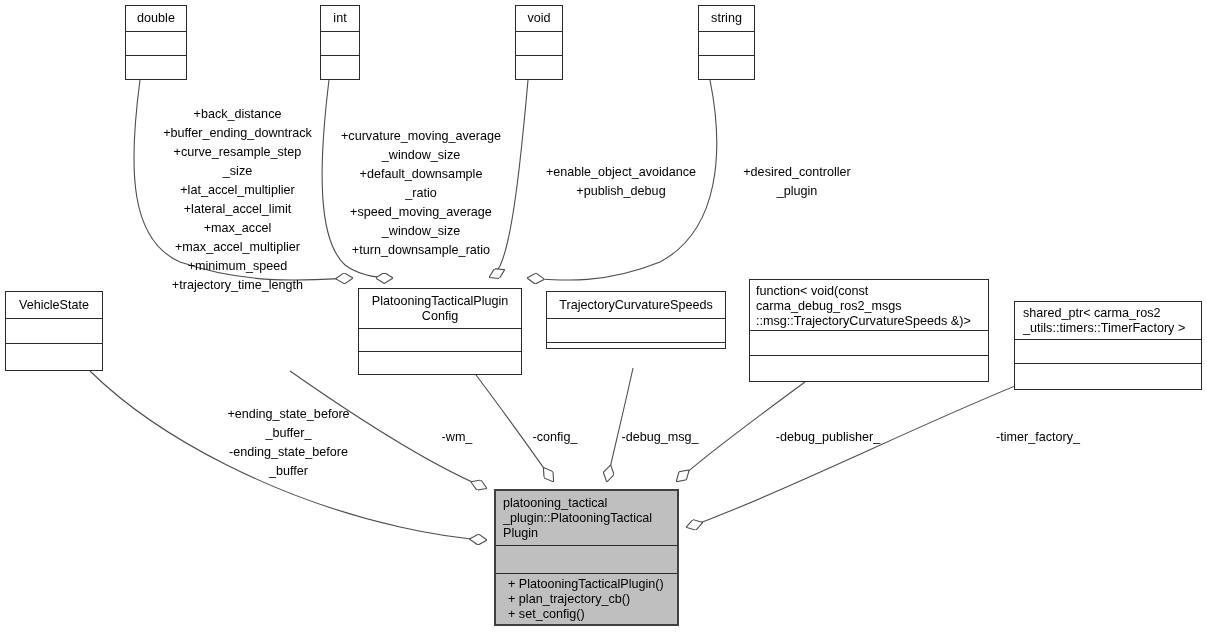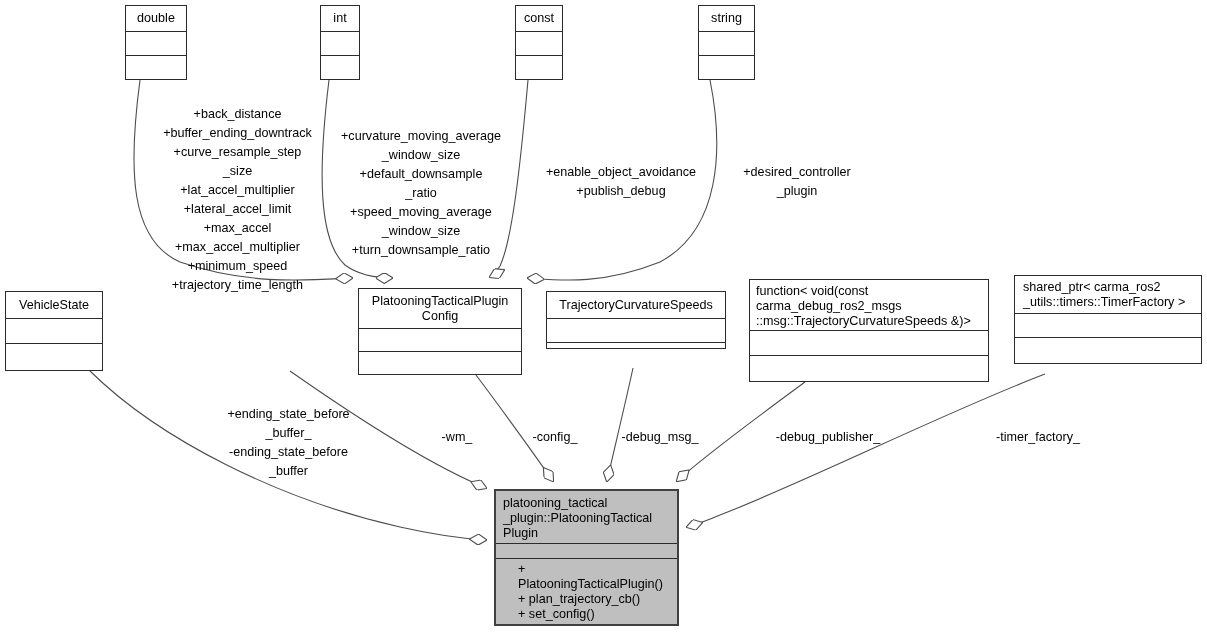--- a/index.html
+++ b/index.html
@@ -56,21 +56,21 @@
   .node .attrs {
     border-bottom: 1px solid #2b2b2b;
   }
   .node .title.left,
   .node .attrs.left,
   .node .ops.left {
     justify-content: flex-start;
     text-align: left;
   }
   .node .ops {
-    padding-left: 22px;
+    padding-left: 12px;
     padding-top: 3px;
     align-items: flex-start;
     justify-content: flex-start;
     text-align: left;
   }
   
   .edge-label {
     position: absolute;
     color: #000000;
     font-size: 12.6px;
@@ -122,21 +122,21 @@
     <div class="compartment ops" style="flex:1;"></div>
   </div>
 
   <div class="node" style="left:320px; top:5px; width:40px; height:75px;">
     <div class="compartment title" style="height:26px;">int</div>
     <div class="compartment attrs" style="height:24px;"></div>
     <div class="compartment ops" style="flex:1;"></div>
   </div>
 
   <div class="node" style="left:515px; top:5px; width:48px; height:75px;">
-    <div class="compartment title" style="height:26px;">const</div>
+    <div class="compartment title" style="height:26px;">void</div>
     <div class="compartment attrs" style="height:24px;"></div>
     <div class="compartment ops" style="flex:1;"></div>
   </div>
 
   <div class="node" style="left:698px; top:5px; width:57px; height:75px;">
     <div class="compartment title" style="height:26px;">string</div>
     <div class="compartment attrs" style="height:24px;"></div>
     <div class="compartment ops" style="flex:1;"></div>
   </div>
 
@@ -161,21 +161,21 @@
   </div>
 
   <div class="node" style="left:749px; top:279px; width:240px; height:103px;">
     <div class="compartment title left" style="height:51px; padding-left:6px; align-items:flex-start; padding-top:4px;">function&lt; void(const
  carma_debug_ros2_msgs
 ::msg::TrajectoryCurvatureSpeeds &amp;)&gt;</div>
     <div class="compartment attrs" style="height:25px;"></div>
     <div class="compartment ops" style="flex:1;"></div>
   </div>
 
-  <div class="node" style="left:1014px; top:275px; width:188px; height:89px;">
+  <div class="node" style="left:1014px; top:301px; width:188px; height:89px;">
     <div class="compartment title left" style="height:38px; padding-left:8px; align-items:flex-start; padding-top:4px;">shared_ptr&lt; carma_ros2
 _utils::timers::TimerFactory &gt;</div>
     <div class="compartment attrs" style="height:24px;"></div>
     <div class="compartment ops" style="flex:1;"></div>
   </div>
 
   <div class="node highlight" style="left:494px; top:489px; width:185px; height:137px;">
     <div class="compartment title left" style="height:56px; padding-left:7px; align-items:flex-start; padding-top:5px;">platooning_tactical
 _plugin::PlatooningTactical
 Plugin</div>

